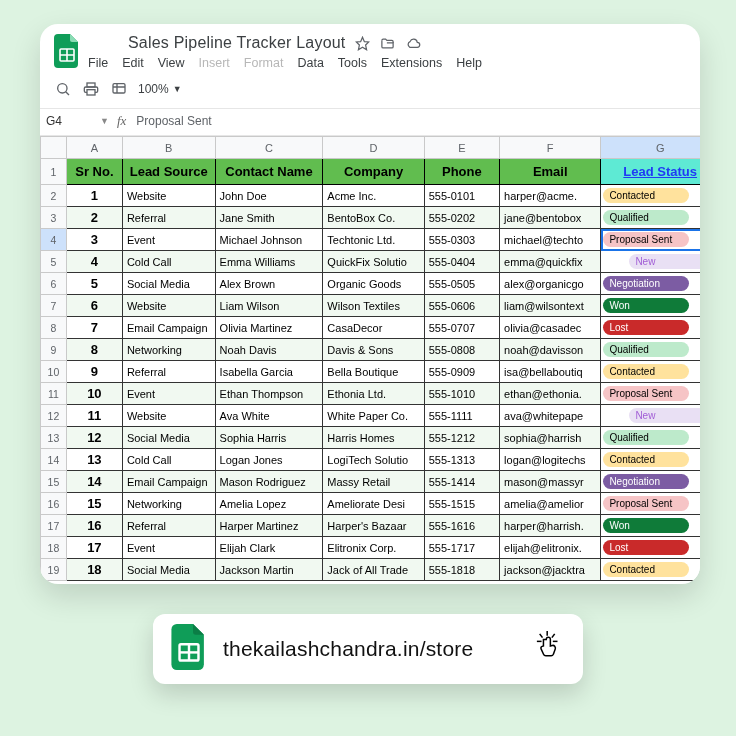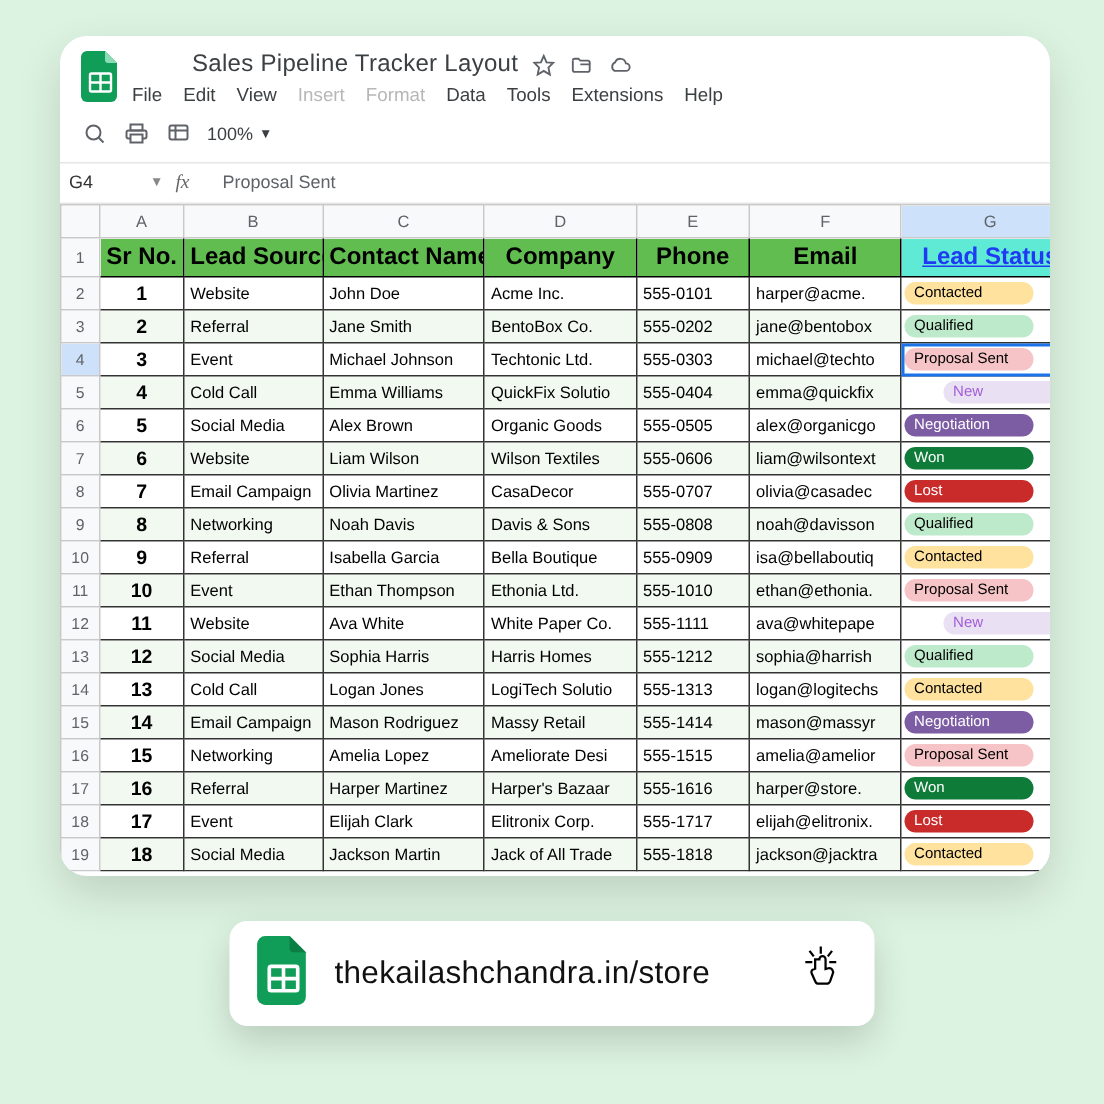--- a/index.html
+++ b/index.html
@@ -56,21 +56,21 @@
   .view-only svg { color:#1a73e8; }
   
   .fbar {
     display: flex; align-items: center;
     font-size: 12px; color:#5f6368;
     padding: 4px 10px 6px 6px;
     border-bottom: 1px solid #e6e6e6;
   }
   .namebox { width: 52px; padding-left: 0; color:#333; }
   .namebox-caret { color:#888; margin: 0 8px 0 2px; font-size: 9px;}
-  .fx { font-style: italic; font-family: "Times New Roman", serif; color:#666; margin-right: 22px; font-size:13px;}
+  .fx { font-style: italic; font-family: "Times New Roman", serif; color:#666; margin-right: 10px; font-size:13px;}
   
   .grid { overflow: hidden; }
   table { border-collapse: collapse; table-layout: fixed; width: 680px; }
   th, td {
     border: 1px solid #c9c9c9;
     font-size: 11px;
     height: 22px;
     padding: 0 4px;
     text-align: left;
     white-space: nowrap;
@@ -81,21 +81,21 @@
     height: 20px; font-size: 11px;
   }
   th.colhead.sel { background:#cde1fb; }
   th.rowhead {
     background: #f8f9fa; color:#5f6368; text-align:center; font-weight: normal;
     width: 24px; font-size: 10.5px; padding:0;
   }
   th.rowhead.sel { background:#cde1fb; }
   tr.header-row td {
     background: #61bd4f;
-    font-weight: bold; font-size: 16px; text-align:center;
+    font-weight: bold; font-size: 13px; text-align:center;
     color:#000; height: 26px;
     border-color:#000;
   }
   tr.header-row td.last { background:#5eead4; color:#203af4; text-decoration: underline; }
   tr.data-row td { background:#fff; }
   tr.data-row.alt td { background:#f1f9f1; }
   tr.data-row td { border:1px solid #333; }
   td.sr { font-weight: bold; text-align:center; font-size:13px; }
   td.pill-cell { background:#fff !important; padding: 2px 2px; }
   .pill {
@@ -394,21 +394,21 @@
             <td>amelia@amelior</td>
             <td class="pill-cell"><span class="pill st-Proposal">Proposal Sent</span></td>
           </tr>
           <tr class="data-row alt">
             <th class="rowhead">17</th>
             <td class="sr">16</td>
             <td>Referral</td>
             <td>Harper Martinez</td>
             <td>Harper's Bazaar</td>
             <td>   555-1616</td>
-            <td>harper@store.</td>
+            <td>harper@harrish.</td>
             <td class="pill-cell"><span class="pill st-Won">Won</span></td>
           </tr>
           <tr class="data-row">
             <th class="rowhead">18</th>
             <td class="sr">17</td>
             <td>Event</td>
             <td>Elijah Clark</td>
             <td>Elitronix Corp.</td>
             <td>   555-1717</td>
             <td>elijah@elitronix.</td>

